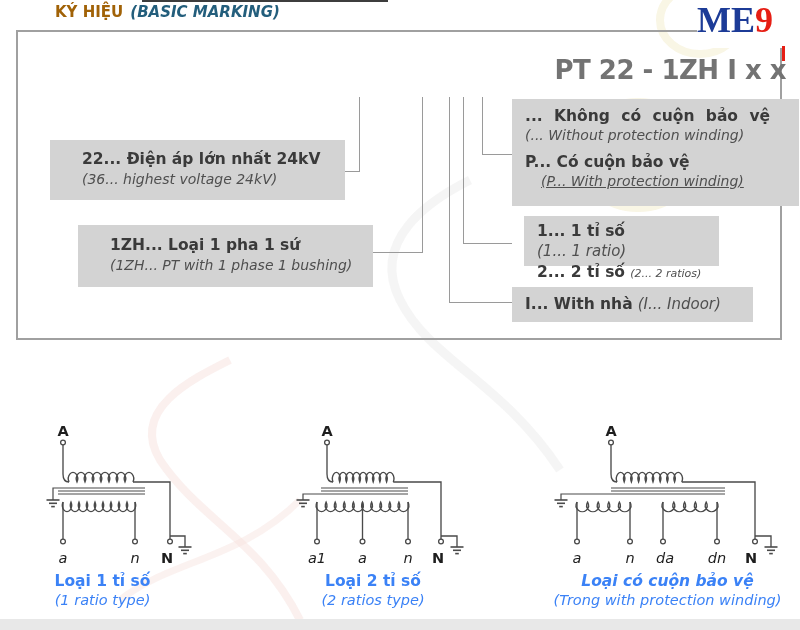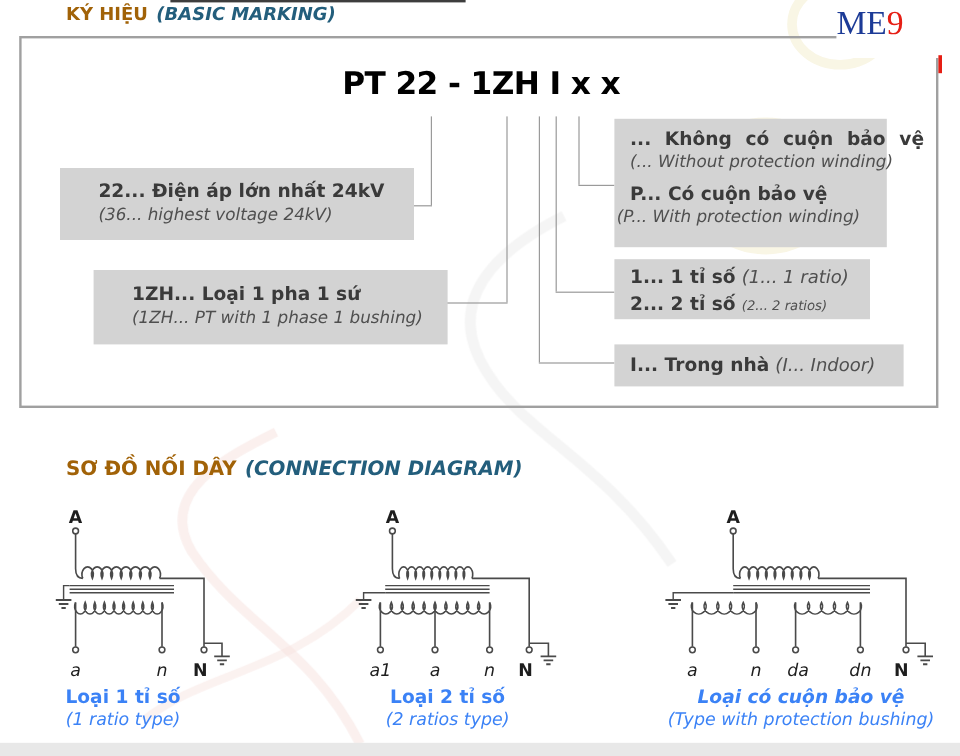--- a/index.html
+++ b/index.html
@@ -6,42 +6,42 @@
   #page{position:relative;width:800px;height:630px;background:#fff;overflow:hidden;
         font-family:"DejaVu Sans","Liberation Sans",sans-serif;}
   .abs{position:absolute;}
   
   .sec-title{position:absolute;white-space:nowrap;font-size:15px;font-weight:bold;}
   .sec-title .vi{color:#a16207;}
   .sec-title .en{color:#235e7c;font-style:italic;margin-left:7px;}
   
   .frame{position:absolute;border:2px solid #a0a0a0;background:transparent;}
   
-  .code{position:absolute;text-align:center;font-weight:bold;color:#000000;
+  .code{position:absolute;text-align:right;font-weight:bold;color:#737373;
         font-size:26px;letter-spacing:-0.5px;white-space:nowrap;}
   
   .gbox{position:absolute;background:#d3d3d3;color:#3a3a3a;}
   .gbox .vi{font-weight:bold;font-size:15.5px;line-height:19px;color:#3a3a3a;white-space:nowrap;}
   .gbox .en{font-style:italic;font-size:14px;line-height:18px;color:#4f4f4f;white-space:nowrap;}
   .inline-lbl .vi,.inline-lbl .en{display:inline;white-space:nowrap;}
   
   .cline{position:absolute;background:#9a9a9a;}
   
   .wire{fill:none;stroke:#4a4a4a;stroke-width:1.35;}
   .core{fill:none;stroke:#4a4a4a;stroke-width:1.2;}
   .term{fill:#fff;stroke:#4a4a4a;stroke-width:1.3;}
   .gnd line{stroke:#4a4a4a;stroke-width:1.6;}
   .lblB{font-family:"DejaVu Sans",sans-serif;font-size:14.5px;font-weight:bold;fill:#1e1e1e;text-anchor:middle;}
   .lblI{font-family:"DejaVu Sans",sans-serif;font-size:14.5px;font-style:italic;fill:#1e1e1e;text-anchor:middle;}
   .cap{position:absolute;text-align:center;color:#3b82f6;}
   .cap .vi{font-weight:bold;font-size:15.5px;line-height:19px;}
   .cap .en{font-style:italic;font-size:14.5px;line-height:19px;}
   
   .logo{position:absolute;background:#fff;white-space:nowrap;
-        font-family:"Liberation Serif","DejaVu Serif",serif;font-weight:normal;font-size:28px;line-height:40px;}
+        font-family:"Liberation Serif","DejaVu Serif",serif;font-weight:bold;font-size:36px;line-height:40px;}
   .logo .blue{color:#1c3b97;}
   .logo .red{color:#e61e14;}
   .watermark{pointer-events:none;}
 </style>
 </head>
 <body>
 
 <div id="page">
 
   <svg class="abs watermark" style="left:0;top:0;" width="800" height="630" viewBox="0 0 800 630">
@@ -83,48 +83,45 @@
 
   <div class="gbox" style="left:50px;top:140px;width:295px;height:60px;padding:0;">
     <div class="vi" style="margin:10px 0 0 32px;">22... Điện áp lớn nhất 24kV</div>
     <div class="en" style="margin:1px 0 0 32px;">(36... highest voltage 24kV)</div>
   </div>
   <div class="gbox" style="left:50px;top:225px;width:295px;height:62px;margin-left:28px;">
     <div class="vi" style="margin:11px 0 0 32px;">1ZH... Loại 1 pha 1 sứ</div>
     <div class="en" style="margin:1px 0 0 32px;">(1ZH... PT with 1 phase 1 bushing)</div>
   </div>
 
-  <div class="gbox" style="left:512px;top:99px;width:227px;height:107px;">
+  <div class="gbox" style="left:512px;top:99px;width:287px;height:107px;">
     <div class="vi" style="margin:8px 0 0 13px;word-spacing:6px;">... Không có cuộn bảo vệ</div>
     <div class="en" style="margin:0 0 0 13px;">(... Without protection winding)</div>
     <div class="vi" style="margin:9px 0 0 13px;">P... Có cuộn bảo vệ</div>
-    <div class="en" style="margin:0 0 0 2px;">(P... With protection winding)</div>
-  </div>
-
-  <div class="gbox inline-lbl" style="left:512px;top:216px;width:213px;height:50px;">
+    <div class="en" style="margin:0 0 0 29px;text-decoration:underline;">(P... With protection winding)</div>
+  </div>
+
+  <div class="gbox inline-lbl" style="left:524px;top:216px;width:195px;height:50px;">
     <div style="margin:5px 0 0 13px;">
       <span class="vi">1... 1 tỉ số</span>
       <span class="en" style="font-size:15px;">(1... 1 ratio)</span>
     </div>
     <div style="margin:2px 0 0 13px;">
       <span class="vi">2... 2 tỉ số</span>
       <span class="en" style="font-size:11px;">(2... 2 ratios)</span>
     </div>
   </div>
 
   <div class="gbox inline-lbl" style="left:512px;top:287px;width:241px;height:35px;">
     <div style="margin:7px 0 0 13px;">
-      <span class="vi">I... Trong nhà</span>
+      <span class="vi">I... With nhà</span>
       <span class="en" style="font-size:15px;">(I... Indoor)</span>
     </div>
   </div>
 
-  <div class="sec-title" style="left:55px;top:381px;font-size:16.5px;">
-    <span class="vi">SƠ ĐỒ NỐI DÂY</span><span class="en">(CONNECTION DIAGRAM)</span>
-  </div>
 
   <svg class="abs" style="left:30px;top:420px;" width="200" height="152" viewBox="0 0 200 152">
     <path class="wire" d="M33,25 V54 Q33,62 39,62"></path>
     <path class="wire" d="M39,62 a4.64,6.4 0 1 1 8,0 a4.64,6.4 0 1 1 8,0 a4.64,6.4 0 1 1 8,0 a4.64,6.4 0 1 1 8,0 a4.64,6.4 0 1 1 8,0 a4.64,6.4 0 1 1 8,0 a4.64,6.4 0 1 1 8,0 a4.64,6.4 0 1 1 8,0"></path>
     <path class="wire" d="M103,62 H140 V119"></path>
     <g class="core">
       <line x1="28" y1="68" x2="115" y2="68"></line>
       <line x1="28" y1="71" x2="115" y2="71"></line>
       <line x1="28" y1="74" x2="115" y2="74"></line>
       <path d="M28,68 H23 V80" fill="none"></path>
@@ -233,18 +230,18 @@
     <circle class="term" cx="210" cy="121.5" r="2.4"></circle>
     <text class="lblB" x="66" y="16">A</text>
     <text class="lblI" x="32" y="143">a</text>
     <text class="lblI" x="85" y="143">n</text>
     <text class="lblI" x="120" y="143">da</text>
     <text class="lblI" x="172" y="143">dn</text>
     <text class="lblB" x="206" y="143">N</text>
   </svg>
   <div class="cap" style="left:545px;top:572px;width:245px;">
     <div class="vi" style="font-style:italic;">Loại có cuộn bảo vệ</div>
-    <div class="en">(Type with protection bushing)</div>
+    <div class="en">(Trong with protection winding)</div>
   </div>
 
   <div class="abs" style="left:0;top:619px;width:800px;height:11px;background:#e8e8e8;"></div>
 
 </div>
 
 </body></html>

